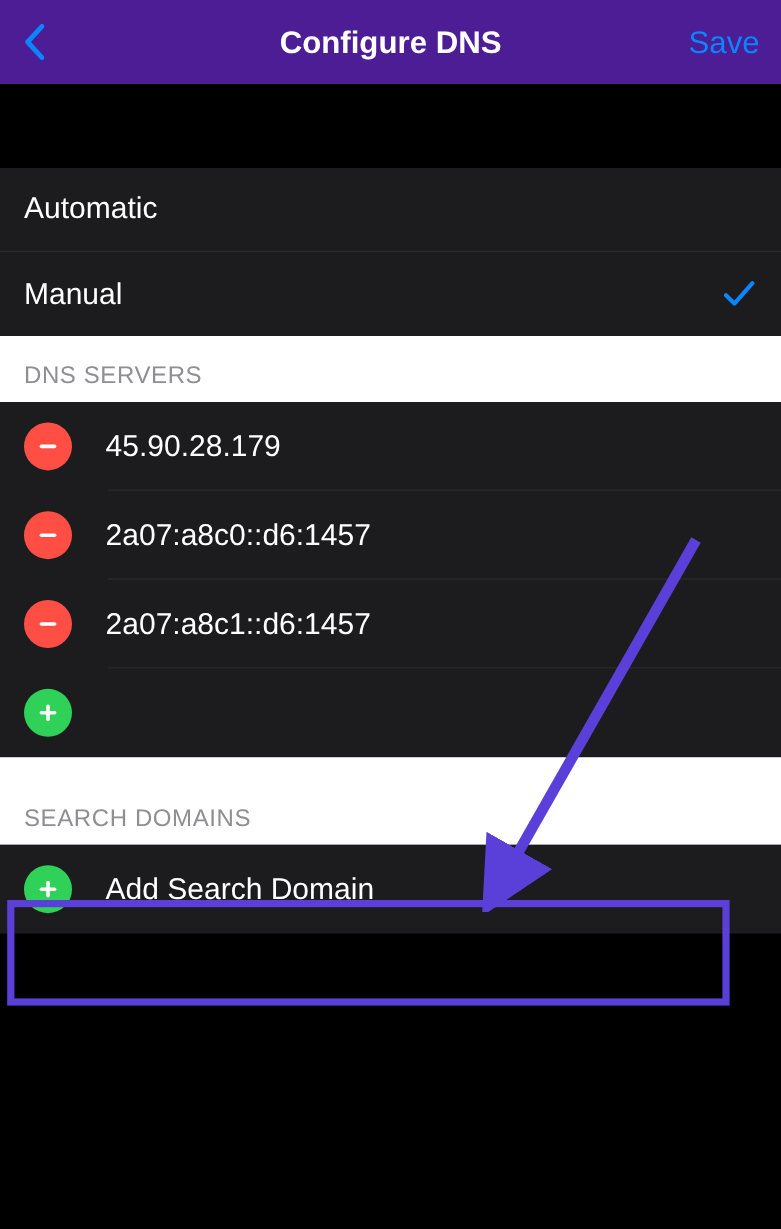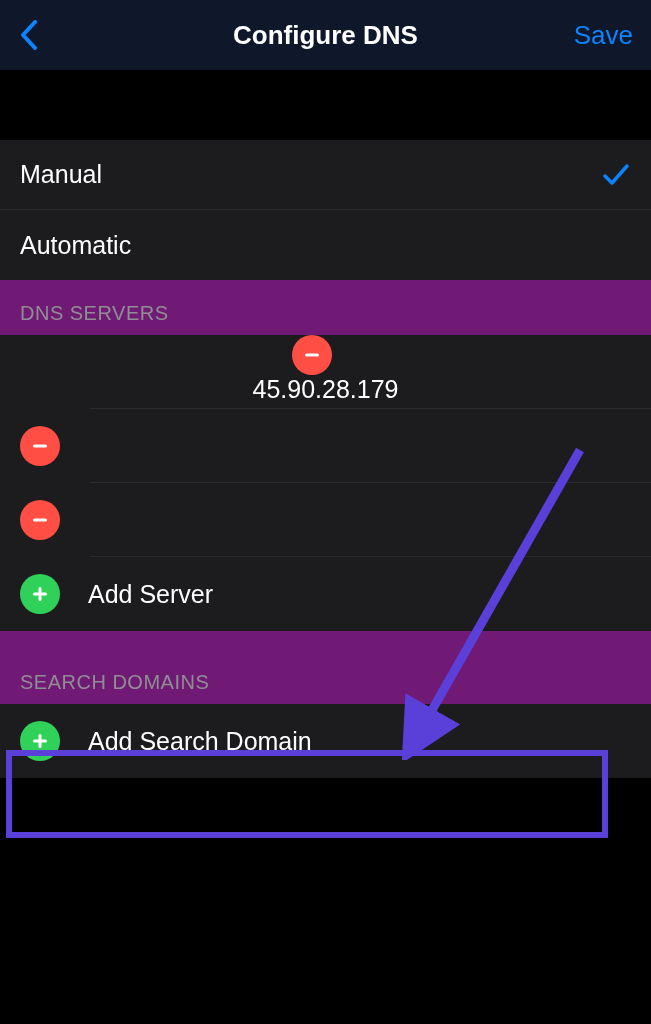--- a/index.html
+++ b/index.html
@@ -15,21 +15,21 @@
       color: #fff;
       overflow: hidden;
       position: relative;
     }
     .header {
       display: flex;
       align-items: center;
       justify-content: space-between;
       height: 70px;
       padding: 0 18px;
-      background: #0f172a;
+      background: #4c1d95;
       gap: 16px;
     }
     .back-chevron {
       width: 20px;
       height: 34px;
       display: flex;
       align-items: center;
       justify-content: center;
       color: #0a84ff;
     }
@@ -83,21 +83,21 @@
     }
     .checkmark svg {
       width: 26px;
       height: 24px;
     }
     .section-header {
       padding: 22px 20px 10px 20px;
       font-size: 20px;
       letter-spacing: 0.5px;
       color: #8e8e93;
-      background: #701a75;
+      background: #ffffff;
     }
     .list-group {
       background: #1c1c1e;
     }
     .list-row {
       display: flex;
       align-items: center;
       height: 74px;
       padding: 0 20px;
       border-bottom: 1px solid #2b2b2d;
@@ -162,68 +162,69 @@
       <path d="M15 2 L3 15 L15 28" stroke="#0a84ff" stroke-width="4" stroke-linecap="round" stroke-linejoin="round"></path>
     </svg>
   </div>
   <div class="header-title">Configure DNS</div>
   <div class="save-btn">Save</div>
 </div>
 
 <div class="gap"></div>
 
 <div class="mode-group">
+  <div class="row">
+    <div class="row-label">Automatic</div>
+  </div>
   <div class="row">
     <div class="row-label">Manual</div>
     <div class="checkmark">
       <svg viewBox="0 0 26 24" fill="none">
         <path d="M2 13 L9 20 L24 3" stroke="#0a84ff" stroke-width="3.5" stroke-linecap="round" stroke-linejoin="round"></path>
       </svg>
     </div>
   </div>
-  <div class="row">
-    <div class="row-label">Automatic</div>
-  </div>
 </div>
 
 <div class="section-header">DNS SERVERS</div>
 <div class="list-group">
-  <div class="list-row" style="border-bottom:none;flex-direction:column;">
+  <div class="list-row" style="border-bottom:none;">
     <div class="icon-btn icon-remove">
       <svg viewBox="0 0 20 20">
           <rect x="3" y="8.5" width="14" height="3" rx="1.5" fill="#fff"></rect>
         </svg>
     </div>
     <div class="server-text">45.90.28.179</div>
     <div class="divider-indent"></div>
   </div>
   <div class="list-row" style="border-bottom:none;">
     <div class="icon-btn icon-remove">
       <svg viewBox="0 0 20 20">
           <rect x="3" y="8.5" width="14" height="3" rx="1.5" fill="#fff"></rect>
         </svg>
     </div>
+    <div class="server-text">2a07:a8c0::d6:1457</div>
     <div class="divider-indent"></div>
   </div>
   <div class="list-row" style="border-bottom:none;">
     <div class="icon-btn icon-remove">
       <svg viewBox="0 0 20 20">
           <rect x="3" y="8.5" width="14" height="3" rx="1.5" fill="#fff"></rect>
         </svg>
     </div>
+    <div class="server-text">2a07:a8c1::d6:1457</div>
     <div class="divider-indent"></div>
   </div>
   <div class="list-row">
     <div class="icon-btn icon-add">
       <svg viewBox="0 0 20 20">
         <rect x="3" y="8.5" width="14" height="3" rx="1.5" fill="#fff"></rect>
         <rect x="8.5" y="3" width="3" height="14" rx="1.5" fill="#fff"></rect>
       </svg>
     </div>
-    <div class="server-text">Add Server</div>
   </div>
 </div>
 
 <div class="section-header" style="padding-top:40px;">SEARCH DOMAINS</div>
 <div class="list-group">
   <div class="list-row">
     <div class="icon-btn icon-add">
       <svg viewBox="0 0 20 20">
         <rect x="3" y="8.5" width="14" height="3" rx="1.5" fill="#fff"></rect>
         <rect x="8.5" y="3" width="3" height="14" rx="1.5" fill="#fff"></rect>

